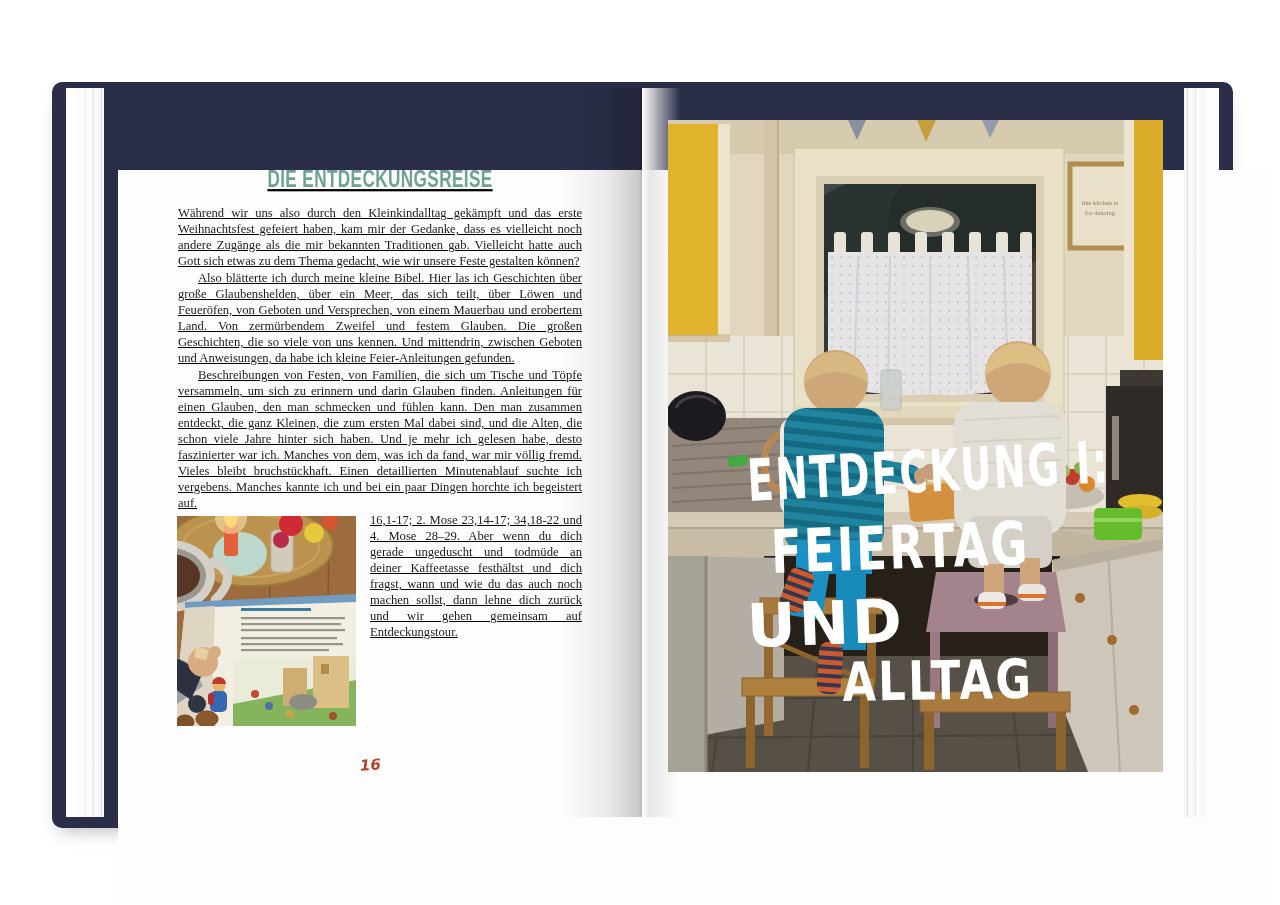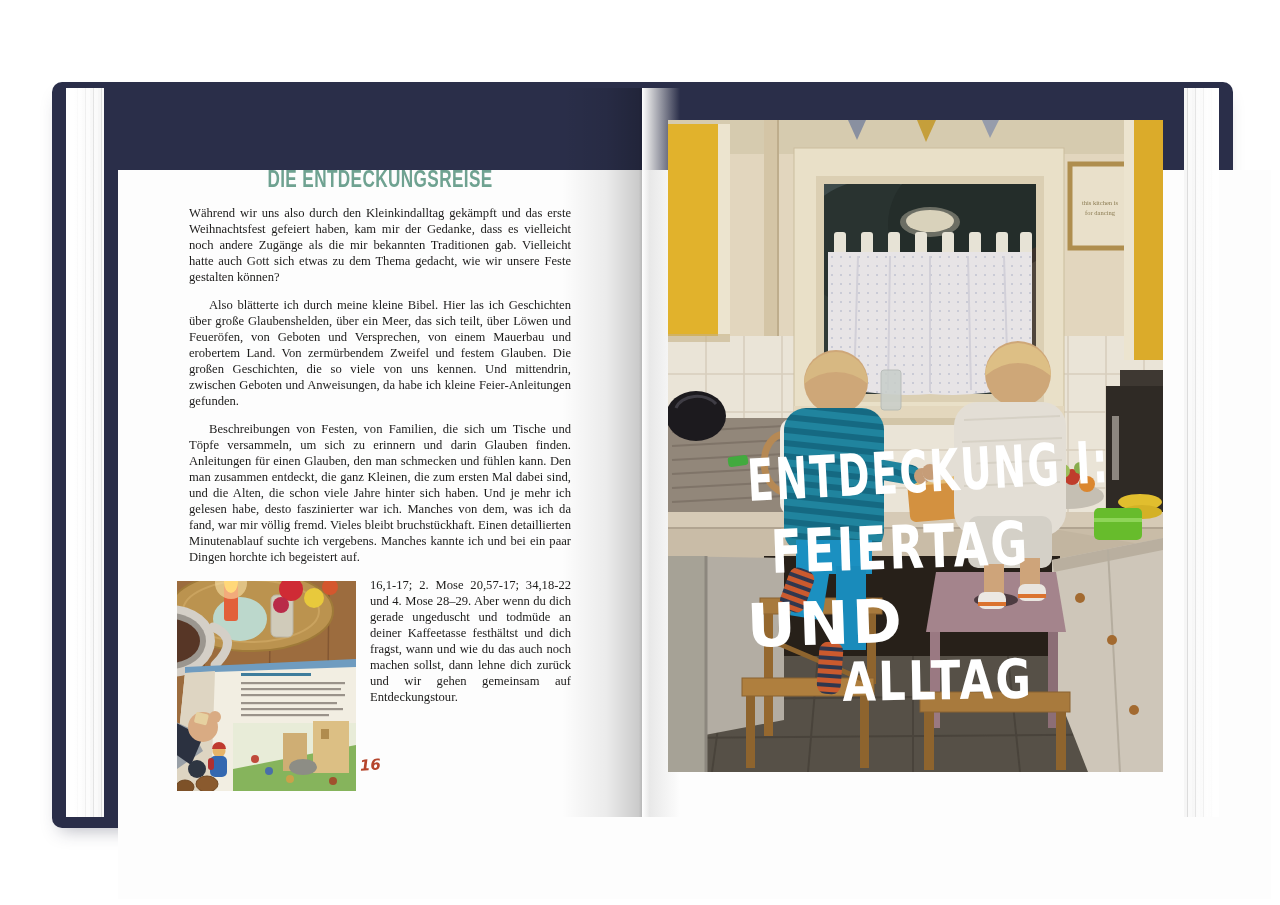--- a/index.html
+++ b/index.html
@@ -15,27 +15,27 @@
     background:linear-gradient(90deg,#ffffff 0%,#ffffff 20%,rgba(255,255,255,0) 85%),
     repeating-linear-gradient(90deg,#f6f6f6 0 3px,#dddddd 3px 4px,#fafafa 4px 8px);}
   .edge-right{left:1184px;width:35px;
     background:linear-gradient(270deg,#ffffff 0%,#ffffff 15%,rgba(255,255,255,0) 85%),
     repeating-linear-gradient(90deg,#f6f6f6 0 3px,#dcdcdc 3px 4px,#fafafa 4px 8px);}
   .gutter-l{position:absolute;left:562px;top:88px;width:80px;height:729px;
     background:linear-gradient(90deg,rgba(0,0,0,0) 0%,rgba(0,0,0,.07) 55%,rgba(0,0,0,.20) 96%,rgba(0,0,0,.28) 100%);}
   .gutter-r{position:absolute;left:642px;top:88px;width:38px;height:729px;
     background:linear-gradient(90deg,#ffffff 0%,rgba(230,230,230,.9) 20%,rgba(255,255,255,0) 100%);}
   
-  .left-content{position:absolute;left:177px;top:166px;width:406px;height:650px;overflow:hidden;}
+  .left-content{position:absolute;left:177px;top:166px;width:406px;height:650px;overflow:hidden;text-decoration:underline;}
   .chapter-heading{margin:0 0 13px 0;text-align:center;color:#6fa291;
     font-family:"Liberation Sans",sans-serif;font-weight:700;font-size:22px;
     letter-spacing:.5px;transform:scaleX(.78) scaleY(1.12);transform-origin:50% 50%;white-space:nowrap;}
   .body-copy{font-size:12.6px;line-height:16px;color:#1c1b1a;text-align:justify;
     hyphens:auto;-webkit-hyphens:auto;}
-  .body-copy p{margin:12px;}
+  .body-copy p{margin:1px;}
   .body-copy p.indent{text-indent:20px;}
   .photo-left{float:left;width:271px;height:210px;margin:4px 14px 6px -92px;
     background:#9c6c3e;overflow:hidden;}
   .page-num{position:absolute;left:183px;top:590px;color:#b5452c;
     font-family:"DejaVu Sans",sans-serif;font-style:italic;font-weight:600;font-size:15px;
     transform:rotate(-4deg);}
   
   .kitchen{position:absolute;left:668px;top:120px;width:495px;height:652px;overflow:hidden;background:#e7ddc6;}
   .kitchen svg{display:block;}
   .overlay-line{position:absolute;color:#ffffff;font-family:"DejaVu Sans",sans-serif;
@@ -148,21 +148,21 @@
             <circle cx="134" cy="170" r="6.5" fill="#e7b469"></circle>
             <path d="M127,168 a7,7 0 0 1 14,0" fill="#bf3a2f"></path>
             <rect x="125" y="175" width="17" height="21" rx="5" fill="#3468b0"></rect>
             <rect x="123" y="177" width="6" height="12" rx="3" fill="#b03030"></rect>
             <circle cx="112" cy="188" r="9" fill="#2e3642"></circle>
             <ellipse cx="122" cy="203" rx="11" ry="8" fill="#8a5a2e" stroke="#6f4824"></ellipse>
             <ellipse cx="100" cy="206" rx="9" ry="7" fill="#7d5128" stroke="#6f4824"></ellipse>
           </g>
         </svg>
       </div>
-      <p lang="de">16,1-17; 2. Mose 20,57-17; 34,18-22 und 4. Mose 28–29. Aber wenn du dich gerade ungeduscht und todmüde an deiner Kaffeetasse festhältst und dich fragst, wann und wie du das auch noch machen sollst, dann lehne dich zurück und wir gehen gemeinsam auf Entdeckungstour.</p>
+      <p lang="de">16,1-17; 2. Mose 23,14-17; 34,18-22 und 4. Mose 28–29. Aber wenn du dich gerade ungeduscht und todmüde an deiner Kaffeetasse festhältst und dich fragst, wann und wie du das auch noch machen sollst, dann lehne dich zurück und wir gehen gemeinsam auf Entdeckungstour.</p>
     </div>
     <div class="page-num">16</div>
   </div>
 
   <div class="kitchen">
 
     <svg width="495" height="652" viewBox="0 0 495 652">
       <defs>
         <pattern id="dots" width="9" height="9" patternUnits="userSpaceOnUse">
           <circle cx="2" cy="2" r="0.8" fill="#a9aec8"></circle>

